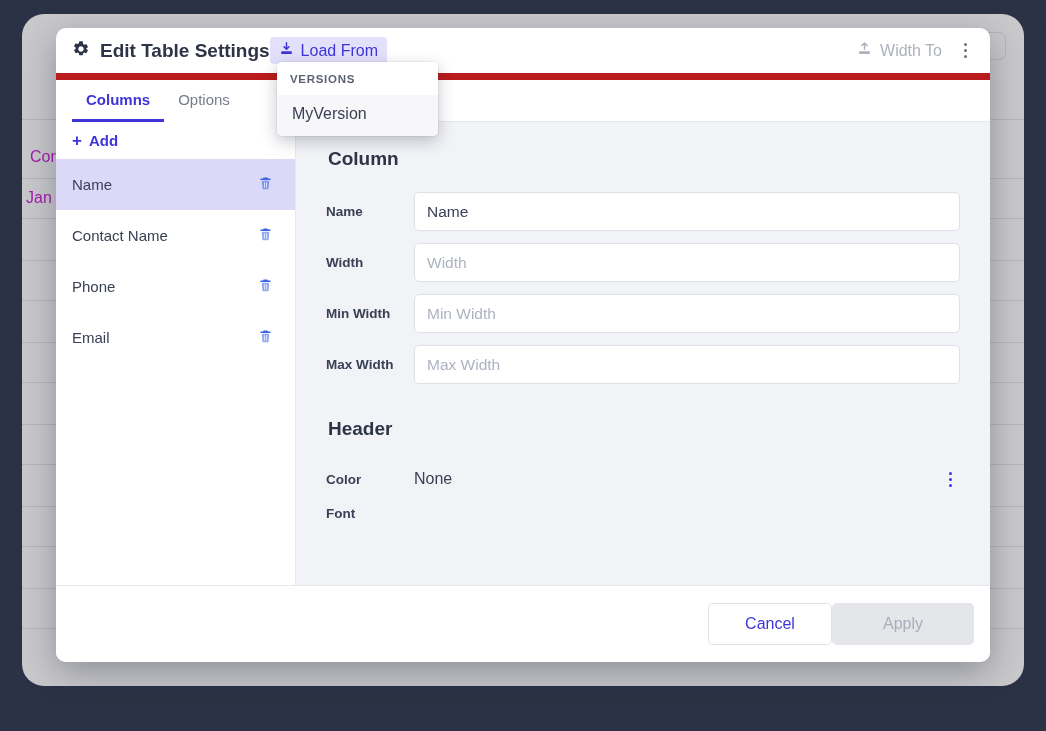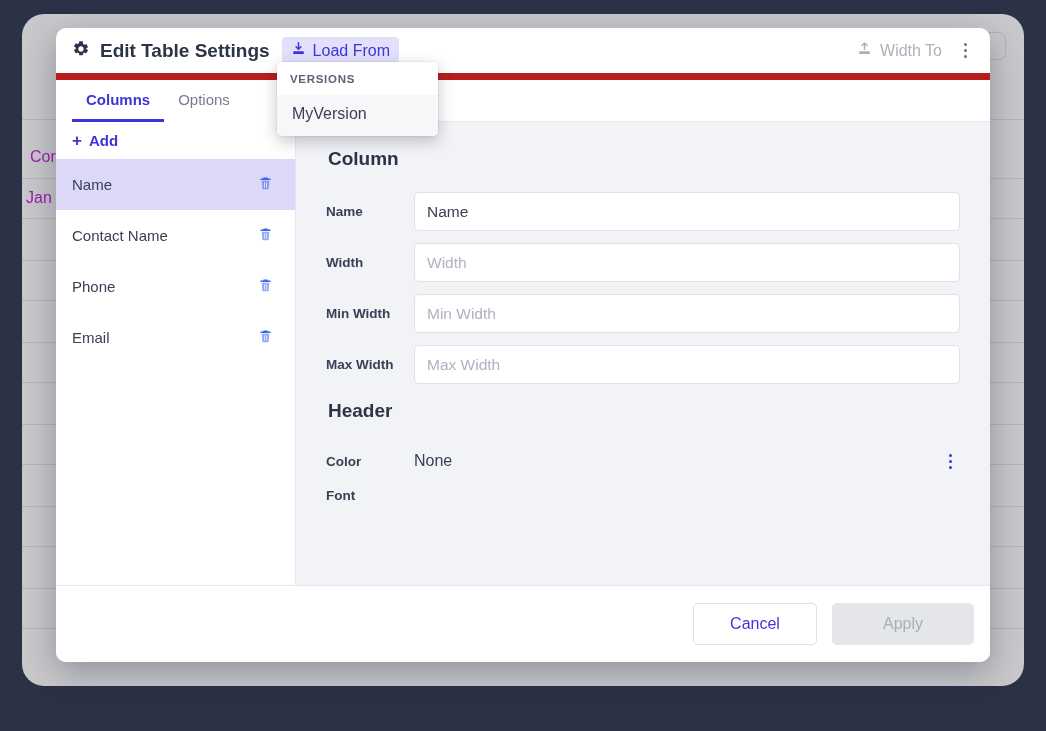--- a/index.html
+++ b/index.html
@@ -80,21 +80,20 @@
     font-size: 19px;
     font-weight: bold;
     color: #2e3447;
     margin-left: 10px;
     white-space: nowrap;
   }
   #load-from-button {
     display: flex;
     align-items: center;
     gap: 7px;
-    margin-left: 12px;
     padding: 4px 9px;
     background: #e3e0fb;
     border-radius: 4px;
     cursor: pointer;
   }
   #load-from-label {
     font-size: 16px;
     color: #3e34d8;
     white-space: nowrap;
   }
@@ -277,21 +276,21 @@
     border: 1px solid #dfe1e8;
     border-radius: 5px;
     background: #ffffff;
     font-family: "Liberation Sans", sans-serif;
     font-size: 15.5px;
     color: #3a4055;
     padding: 0 12px;
     outline: none;
   }
   .field-input::placeholder { color: #aeb3c2; }
-  #header-section { margin-top: 16px; }
+  #header-section { margin-top: 34px; }
   .prop-row {
     display: flex;
     align-items: center;
     height: 34px;
   }
   .prop-label {
     width: 88px;
     flex: 0 0 88px;
     font-size: 13.5px;
     font-weight: bold;
@@ -317,21 +316,20 @@
   
   #modal-footer {
     height: 77px;
     flex: 0 0 auto;
     background: #ffffff;
     border-top: 1px solid #e7e8ee;
     display: flex;
     align-items: center;
     justify-content: flex-end;
     padding-right: 16px;
-    gap: 15px;
     border-radius: 0 0 10px 10px;
     padding-left: 24px;
   }
   #cancel-button {
     width: 124px; height: 42px;
     border: 1px solid #dfe1e8;
     border-radius: 5px;
     background: #ffffff;
     color: #3e34d8;
     font-size: 16px;

